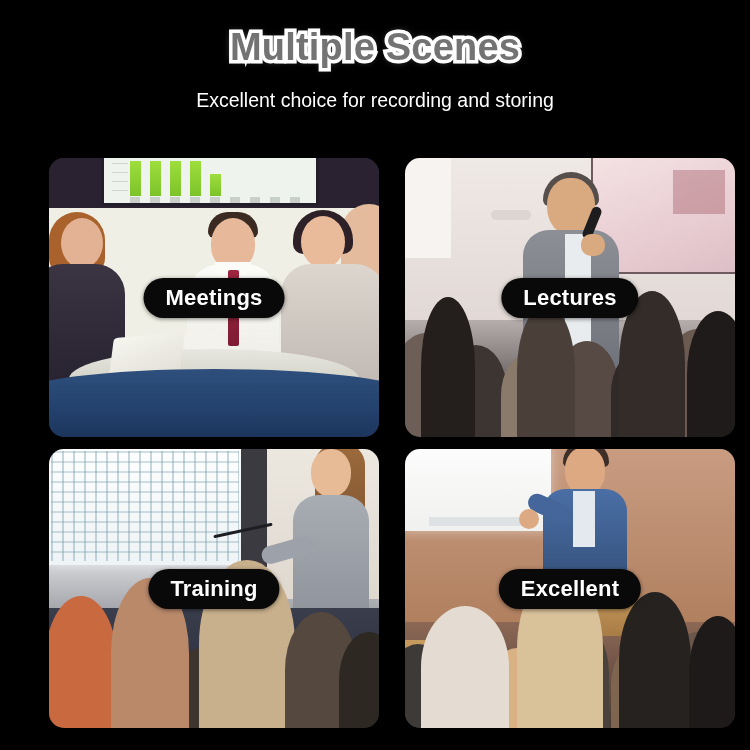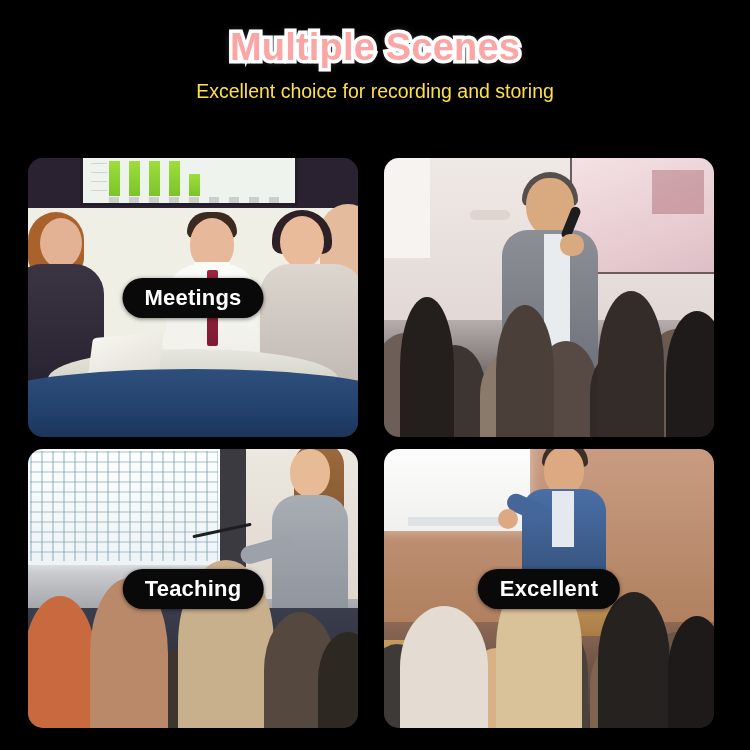--- a/index.html
+++ b/index.html
@@ -12,40 +12,40 @@
   }
 
   .page { position: relative; width: 750px; height: 750px; background: #000; }
 
   
   .header { padding-top: 26px; text-align: center; }
 
   .title {
     font-size: 38px;
     font-weight: bold;
-    color: #fca5a5;
+    color: #737373;
     letter-spacing: 0.2px;
     -webkit-text-stroke: 7px #ffffff;
     paint-order: stroke fill;
     text-shadow: 0 0 9px rgba(255,255,255,0.55);
   }
 
   .subtitle {
-    margin-top: 10px;
-    color: #fde047;
+    margin-top: 19px;
+    color: #ffffff;
     font-size: 19.5px;
     line-height: 25px;
     font-weight: normal;
   }
   .subtitle div { white-space: nowrap; }
 
   
   .grid {
     position: absolute;
-    left: 28px; top: 158px;
+    left: 49px; top: 158px;
     width: 686px; height: 540px;
     display: grid;
     grid-template-columns: 330px 330px;
     grid-template-rows: 279px 279px;
     column-gap: 26px;
     row-gap: 12px;
   }
 
   .card {
     position: relative;
@@ -275,20 +275,21 @@
           <span style="left:96px;   width:58px; height:84px;  background:#8a7a6c;"></span>
           <span style="left:150px;  width:64px; height:96px;  background:#574a44;"></span>
           <span style="left:206px;  width:60px; height:88px;  background:#2f2a28;"></span>
           <span style="left:258px;  width:70px; height:108px; background:#6a5a50;"></span>
           <span style="left:16px;   width:54px; height:140px; background:#241f1d;"></span>
           <span style="left:112px;  width:58px; height:132px; background:#4a3f39;"></span>
           <span style="left:214px;  width:66px; height:146px; background:#332c29;"></span>
           <span style="left:282px;  width:62px; height:126px; background:#1f1b1a;"></span>
         </div>
       </div>
+      <div class="pill">Lectures</div>
     </div>
 
     <div class="card">
       <div class="scene s-train">
         <div class="wallr"></div>
         <div class="proj"></div>
         <div class="board"></div>
         <div class="wom">
           <div class="hair"></div>
             <div class="head"></div>
@@ -302,21 +303,21 @@
           <span style="left:34px;  width:54px; height:78px;  background:#5c4a3e;"></span>
           <span style="left:84px;  width:50px; height:70px;  background:#9b7d5c;"></span>
           <span style="left:128px; width:58px; height:82px;  background:#3f352f;"></span>
           <span style="left:-4px;  width:72px; height:132px; background:#c8693f;"></span>
           <span style="left:62px;  width:78px; height:150px; background:#b9896a;"></span>
           <span style="left:150px; width:96px; height:168px; background:#c9b08c;"></span>
           <span style="left:236px; width:72px; height:116px; background:#55483f;"></span>
           <span style="left:290px; width:60px; height:96px;  background:#2e2823;"></span>
         </div>
       </div>
-      <div class="pill">Teaching</div>
+      <div class="pill">Training</div>
     </div>
 
     <div class="card">
       <div class="scene s-teach">
         <div class="wall"></div>
         <div class="proj"></div>
         <div class="projstrip"></div>
         <div class="lect">
           <div class="hair"></div>
             <div class="head"></div>

